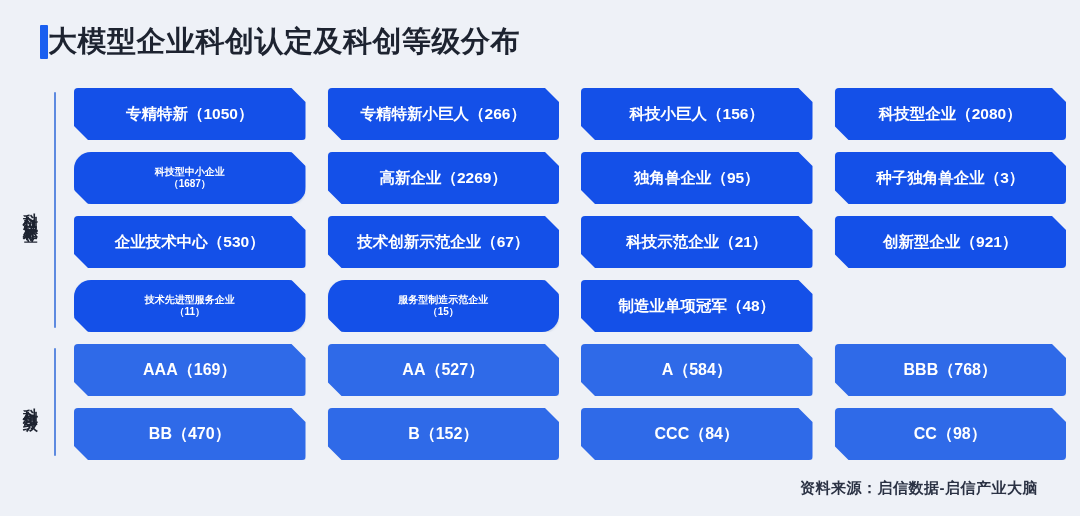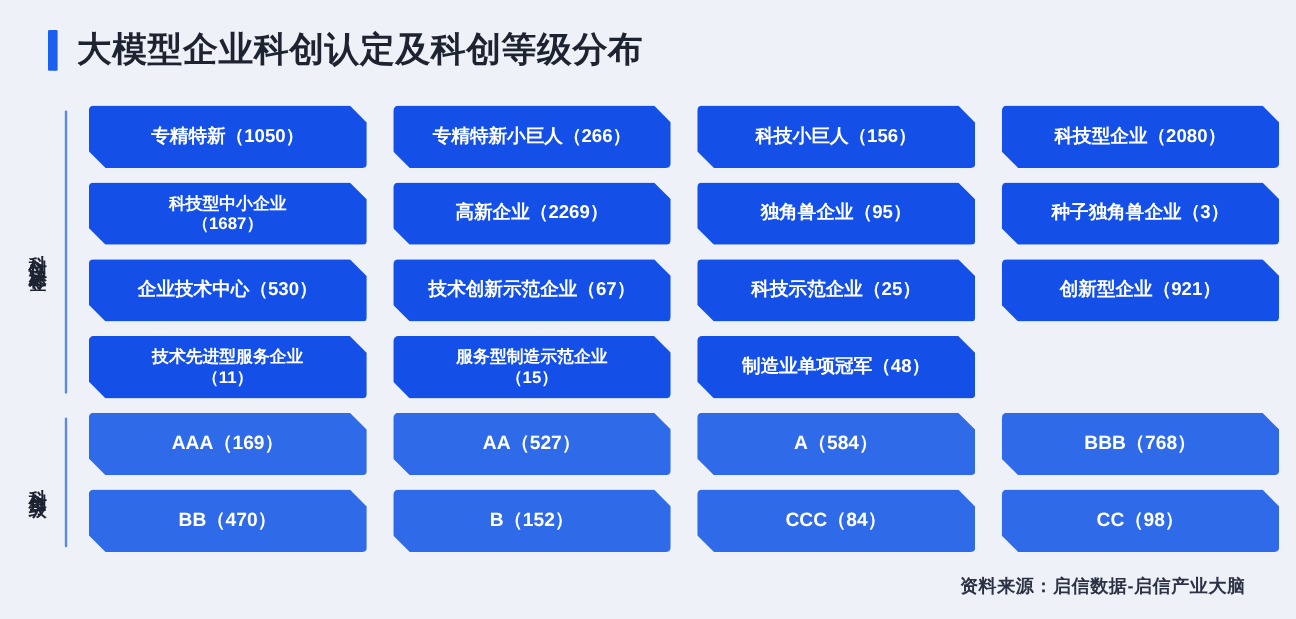--- a/index.html
+++ b/index.html
@@ -14,21 +14,20 @@
     position: relative;
   }
 
   
   .title-row {
     position: absolute;
     left: 40px;
     top: 22px;
     display: flex;
     align-items: center;
-    gap: 16px;
   }
   .title-bar {
     width: 8px;
     height: 34px;
     background: #1a5ff0;
     border-radius: 1px;
   }
   .title-text {
     font-size: 29px;
     font-weight: bold;
@@ -94,21 +93,21 @@
     border-radius: 4px;
     background: #1450e8;
     clip-path: polygon(0 0, calc(100% - 14px) 0, 100% 14px, 100% 100%,
                        14px 100%, 0 calc(100% - 14px));
     filter: drop-shadow(0 1px 1px rgba(30,60,130,0.18));
   }
   .grade .badge {
     background: #2f6ae8;
     font-size: 16px;
   }
-  .badge.two-line { font-size: 14px; }
+  .badge.two-line { font-size: 10px; border-radius: 17px; }
 
   
   .footer {
     position: absolute;
     right: 42px;
     bottom: 18px;
     font-size: 15px;
     color: #2b3244;
     font-weight: bold;
     letter-spacing: 0.5px;
@@ -131,21 +130,21 @@
       <div class="badge">专精特新（1050）</div>
       <div class="badge">专精特新小巨人（266）</div>
       <div class="badge">科技小巨人（156）</div>
       <div class="badge">科技型企业（2080）</div>
       <div class="badge two-line">科技型中小企业<br>（1687）</div>
       <div class="badge">高新企业（2269）</div>
       <div class="badge">独角兽企业（95）</div>
       <div class="badge">种子独角兽企业（3）</div>
       <div class="badge">企业技术中心（530）</div>
       <div class="badge">技术创新示范企业（67）</div>
-      <div class="badge">科技示范企业（25）</div>
+      <div class="badge">科技示范企业（21）</div>
       <div class="badge">创新型企业（921）</div>
       <div class="badge two-line">技术先进型服务企业<br>（11）</div>
       <div class="badge two-line">服务型制造示范企业<br>（15）</div>
       <div class="badge">制造业单项冠军（48）</div>
     </div>
 </div>
 
 <div class="section grade" id="section-1">
   <div class="sec-label">
     <span>科创等级</span>

